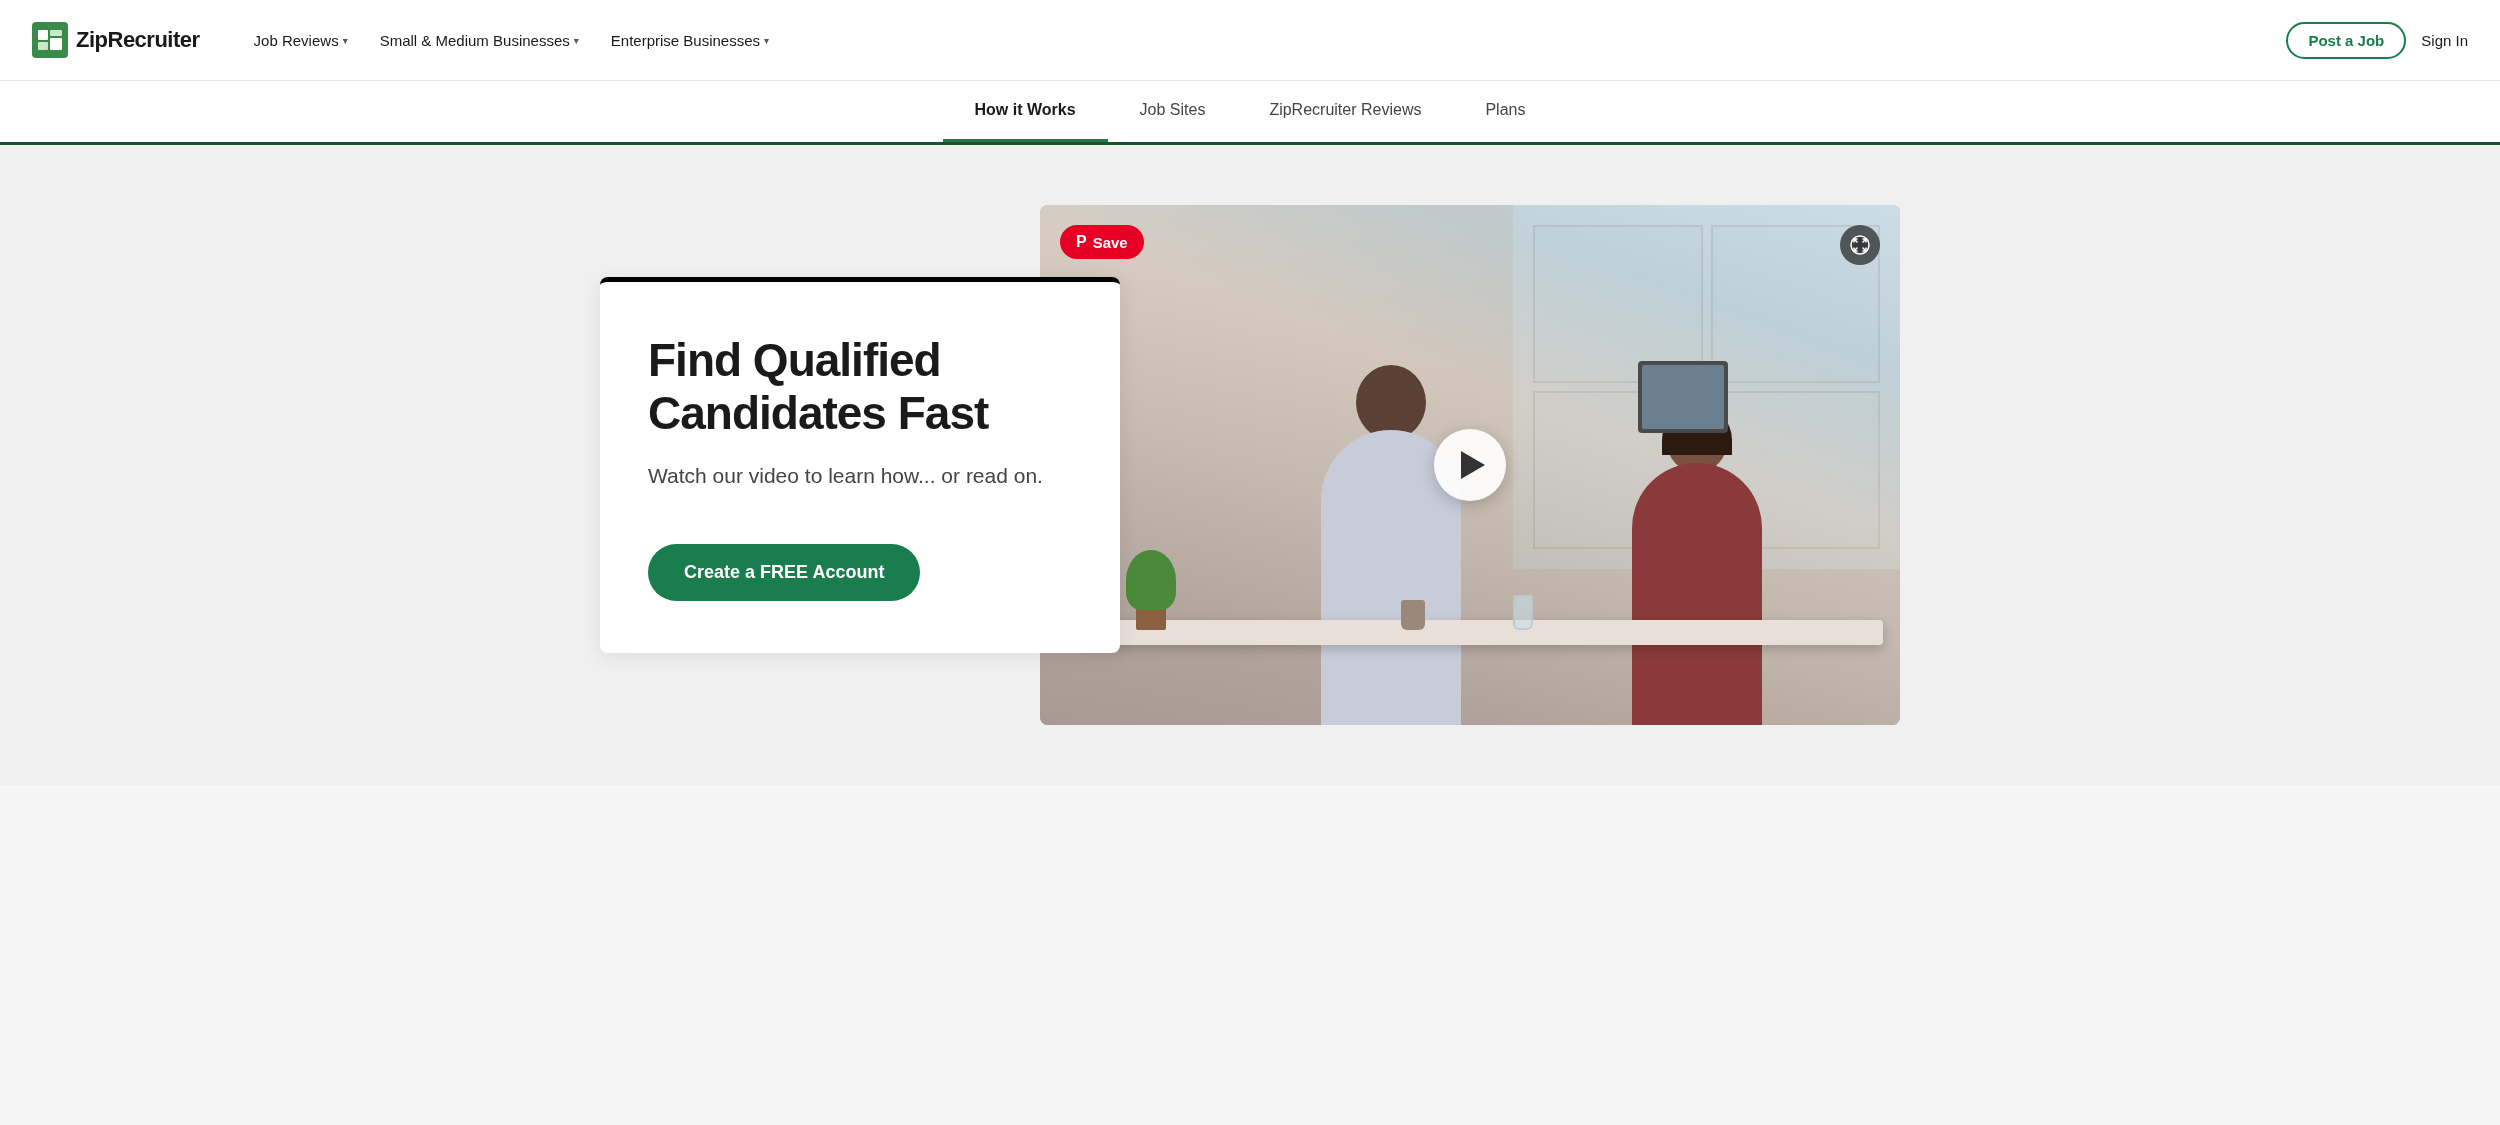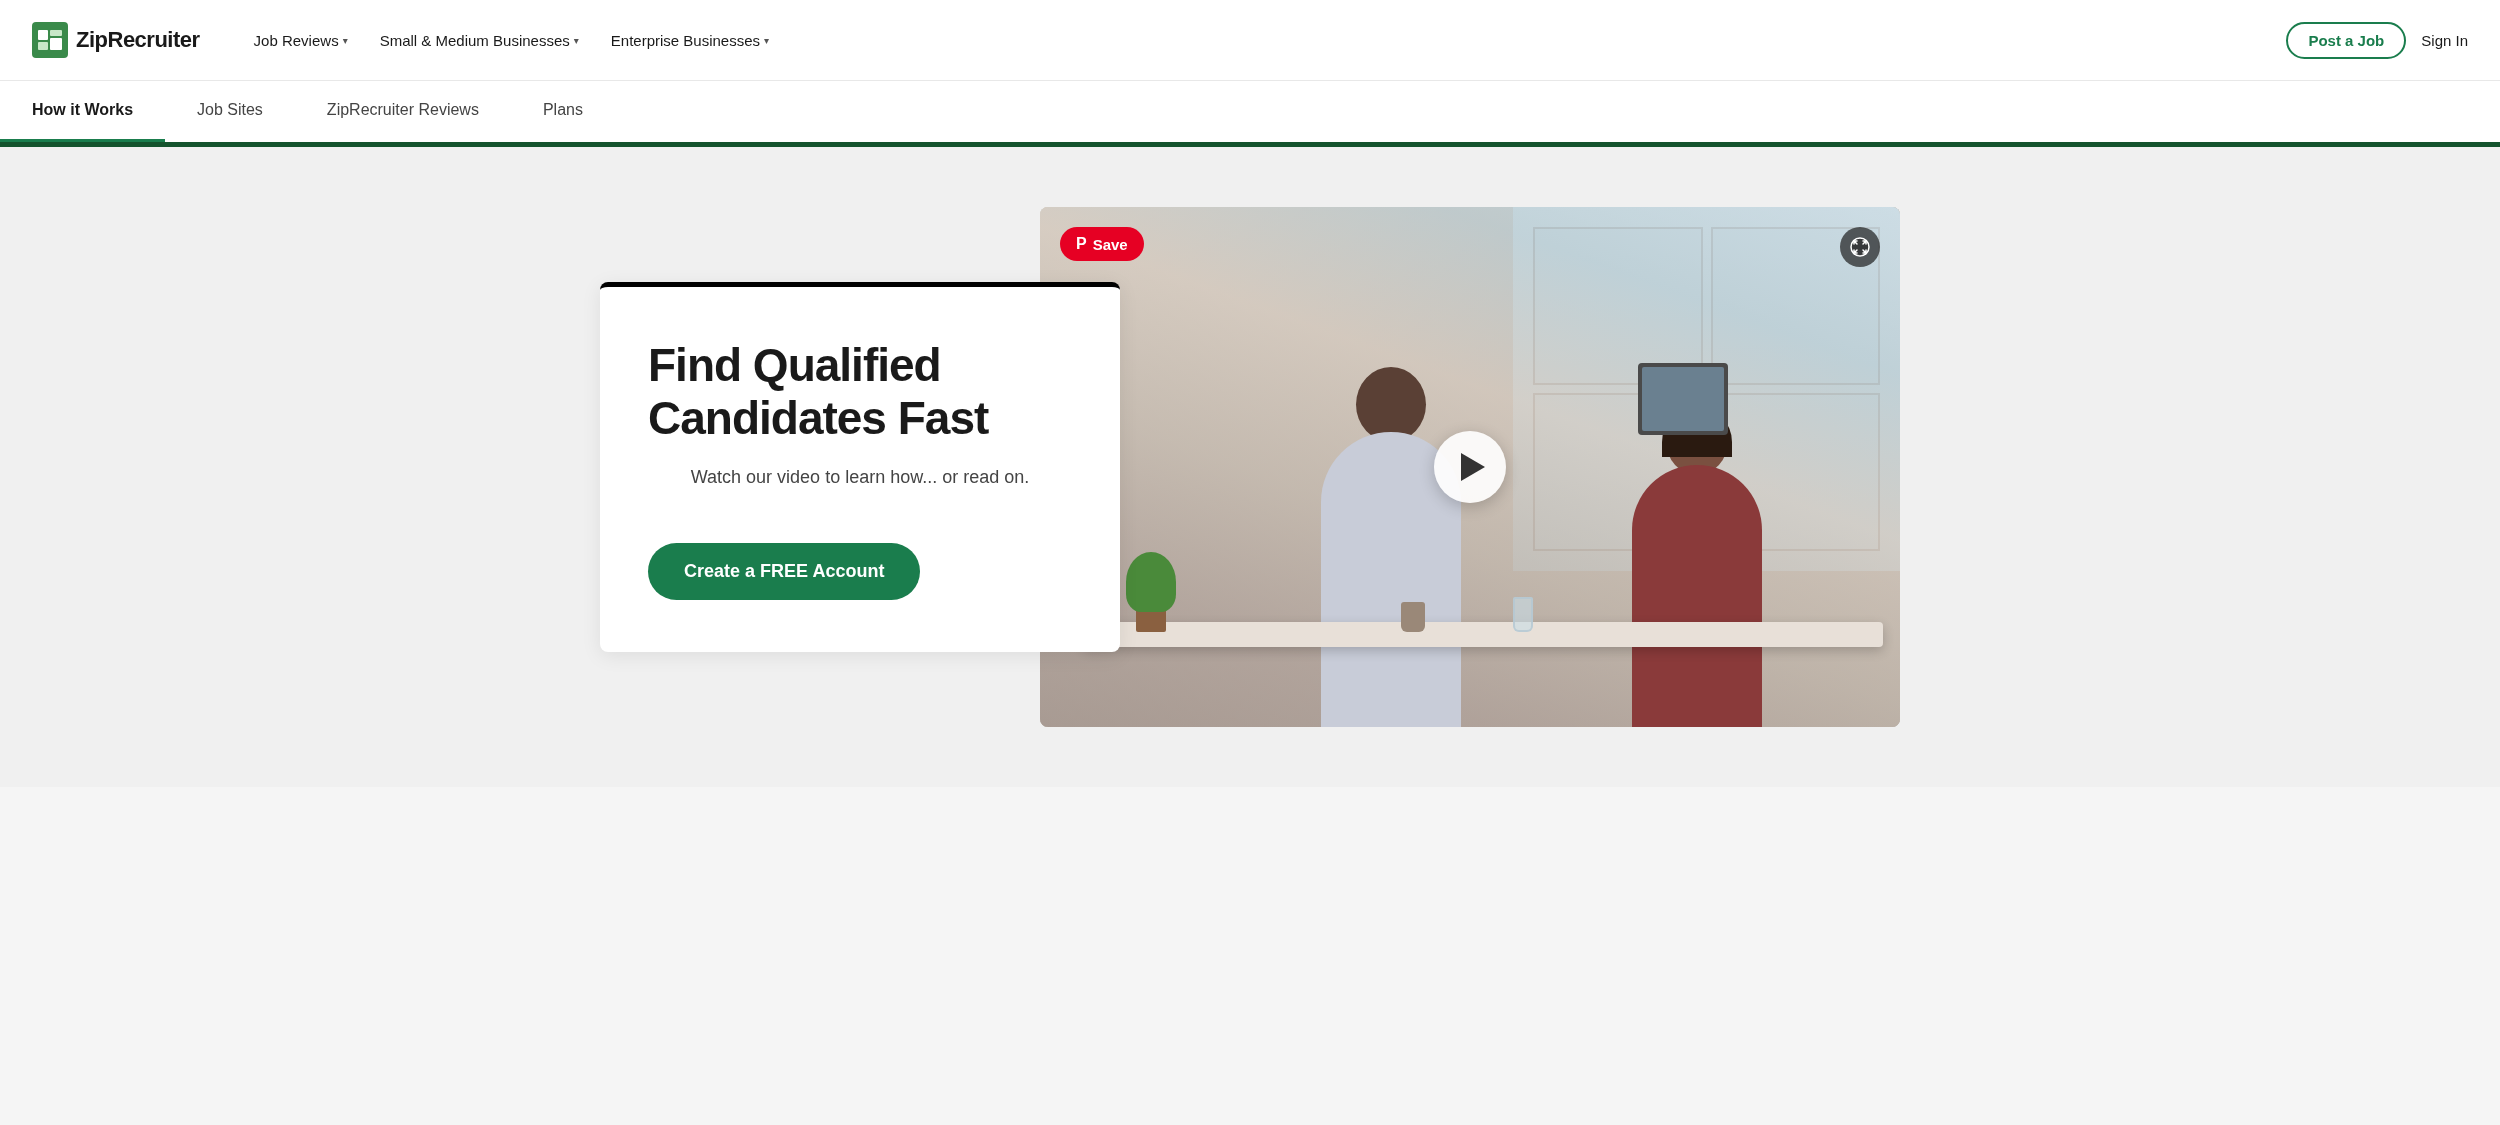--- a/index.html
+++ b/index.html
@@ -74,22 +74,23 @@
     .sign-in-link {
       font-size: 15px;
       color: #1a1a1a;
       cursor: pointer;
       font-weight: 500;
     }
 
     
     .sub-nav {
       background: #fff;
-      border-bottom: 5px solid #14532d;
-      display: flex;
+      border-bottom: 3px solid #14532d;
+      display: flex;
+      justify-content: center;
       gap: 0;
       padding: 0;
     }
     .sub-nav-item {
       padding: 20px 32px;
       font-size: 16px;
       color: #444;
       cursor: pointer;
       border-bottom: 3px solid transparent;
       font-weight: 400;
@@ -135,25 +136,24 @@
     }
     .hero-title {
       font-size: 46px;
       font-weight: 800;
       color: #1a1a1a;
       line-height: 1.15;
       margin-bottom: 20px;
       letter-spacing: -1px;
     }
     .hero-subtitle {
-      font-size: 18px;
+      font-size: 21px;
       color: #444;
       margin-bottom: 52px;
       line-height: 1.5;
-      text-align: center;
     }
     .cta-btn {
       background: #1a7d4d;
       color: #fff;
       border: none;
       padding: 18px 36px;
       border-radius: 32px;
       font-size: 18px;
       font-weight: 700;
       cursor: pointer;

